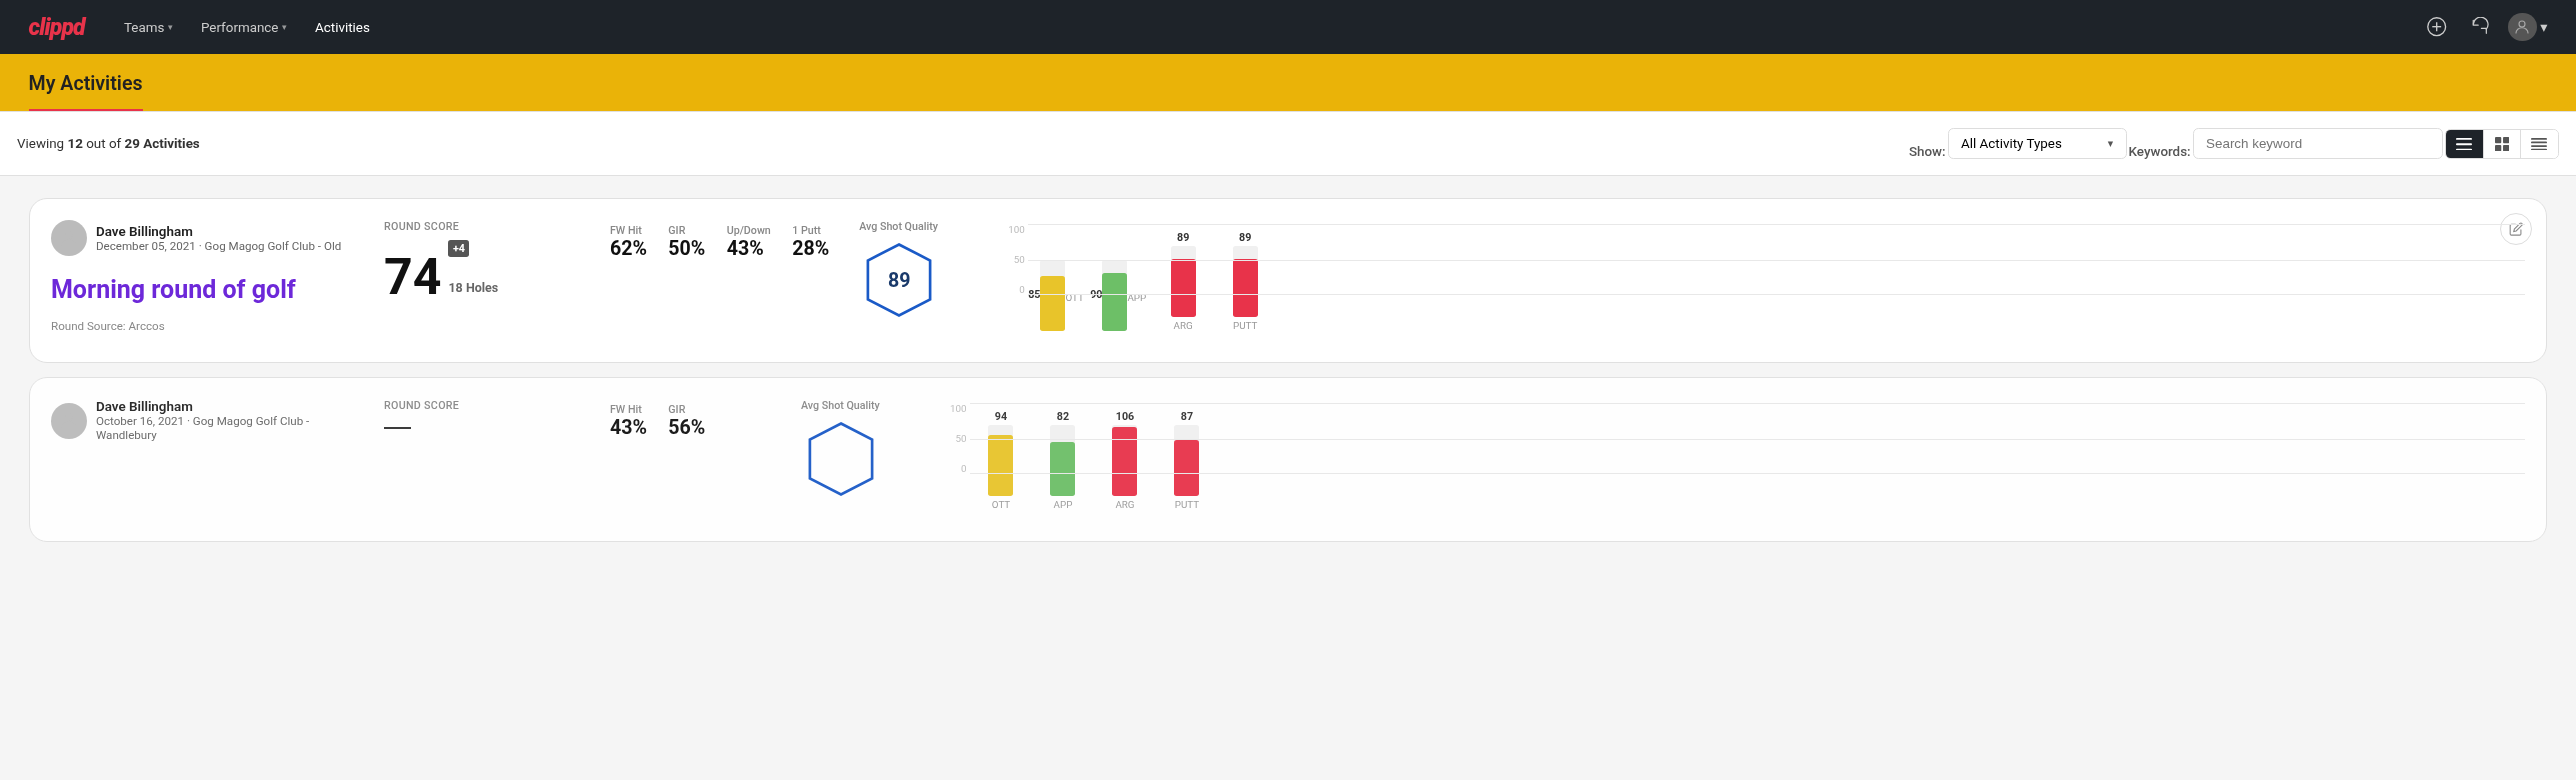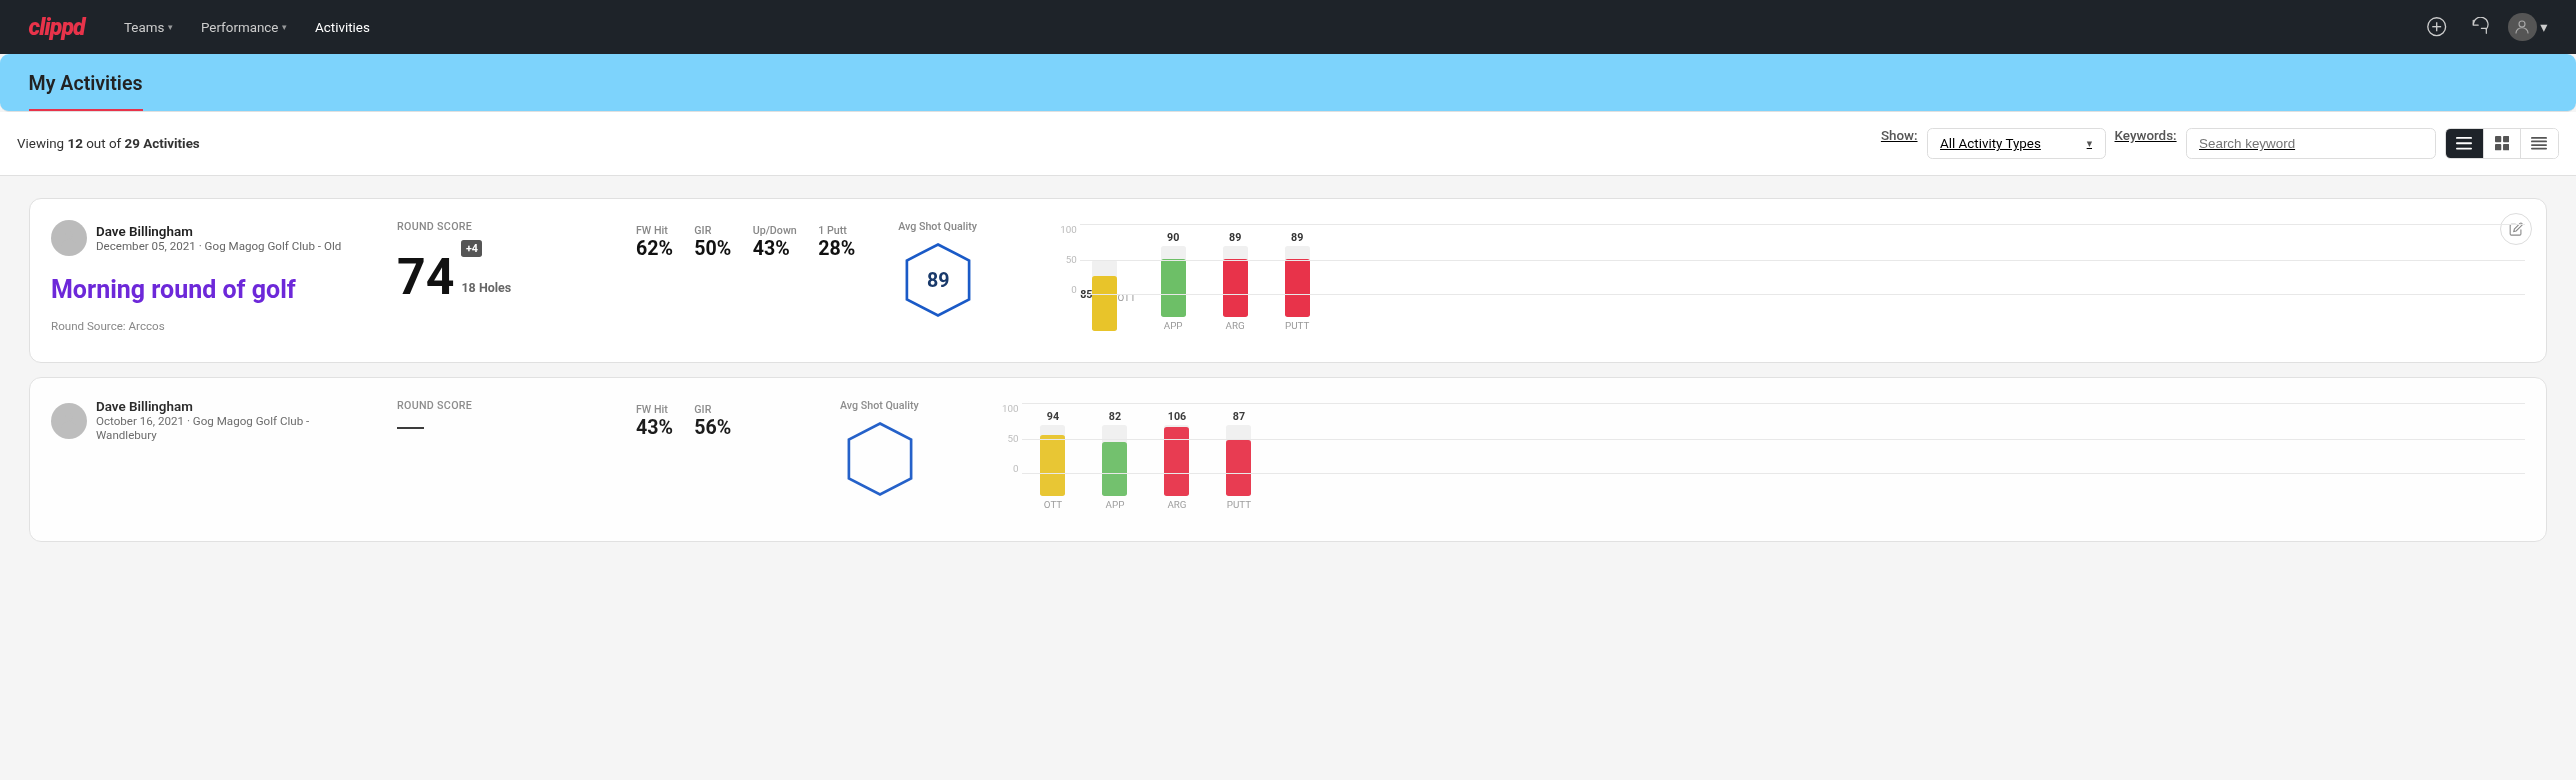--- a/index.html
+++ b/index.html
@@ -65,24 +65,23 @@
     .avatar-circle {
       width: 28.6px; height: 28.6px;
       border-radius: 50%;
       background: #555;
       display: flex; align-items: center; justify-content: center;
       color: #ccc; font-size: 14.3px;
     }
 
     
     .page-header {
-      background: #7dd3fc;
+      background: #eab308;
       padding: 0 28.6px;
       border-bottom: 0.9px solid #e0e0e0;
-      border-radius: 9px;
     }
     .page-title {
       font-size: 19.6px;
       font-weight: 600;
       color: #222;
       padding: 18px 0 14.3px;
       display: inline-block;
       border-bottom: 2.7px solid #e8334a;
     }
 
@@ -97,24 +96,23 @@
       margin-bottom: 0;
     }
     .viewing-text {
       font-size: 13.4px;
       color: #333;
       flex-shrink: 0;
     }
     .viewing-text strong { font-weight: 700; }
     .filter-right {
       display: flex;
-      align-items: flex-start;
-      gap: 9px;
+      align-items: flex-end;
+      gap: 2px;
       margin-left: auto;
-      text-decoration: underline;
     }
     .show-label {
       font-size: 13.4px;
       color: #555;
       font-weight: 500;
     }
     .dropdown-select {
       display: flex;
       align-items: center;
       justify-content: space-between;
@@ -165,25 +163,25 @@
       padding: 21.4px 28.6px;
       display: flex;
       flex-direction: column;
       gap: 14.3px;
     }
 
     
     .activity-card {
       background: #fff;
       border: 0.9px solid #e0e0e0;
-      border-radius: 12px;
+      border-radius: 18px;
       padding: 21.4px;
       display: flex;
       align-items: stretch;
-      gap: 43px;
+      gap: 30px;
       position: relative;
     }
     .card-left {
       flex: 0 0 303px;
       display: flex;
       flex-direction: column;
       gap: 7.1px;
     }
     .user-info {
       display: flex;
@@ -507,21 +505,21 @@
     <div style="position:absolute;top:50%;left:0;right:0;border-top:0.9px solid #e8e8e8;"></div>
     <div style="position:absolute;bottom:0;left:0;right:0;border-top:0.9px solid #e8e8e8;"></div>
   </div>
             <div style="display:flex;flex-direction:row;align-items:center;width:62px;">
       <span style="font-size:10.7px;font-weight:700;color:#333;margin-bottom:1.8px;">85</span>
       <div style="width:25px;height:71px;background:#f0f0f0;border-radius:2.7px;display:flex;flex-direction:column;justify-content:flex-end;overflow:hidden;">
         <div style="background:#e8c42a;height:55px;border-radius:2.7px 2.7px 0 0;"></div>
       </div>
       <span style="font-size:9.8px;color:#999;margin-top:3.6px;">OTT</span>
     </div>
-            <div style="display:flex;flex-direction:column;align-items:center;width:62px;">
+            <div style="display:flex;flex-direction:row;align-items:center;width:62px;">
       <span style="font-size:10.7px;font-weight:700;color:#333;margin-bottom:1.8px;">90</span>
       <div style="width:25px;height:71px;background:#f0f0f0;border-radius:2.7px;display:flex;flex-direction:column;justify-content:flex-end;overflow:hidden;">
         <div style="background:#6dbf67;height:58px;border-radius:2.7px 2.7px 0 0;"></div>
       </div>
       <span style="font-size:9.8px;color:#999;margin-top:3.6px;">APP</span>
     </div>
             <div style="display:flex;flex-direction:column;align-items:center;width:62px;">
       <span style="font-size:10.7px;font-weight:700;color:#333;margin-bottom:1.8px;">89</span>
       <div style="width:25px;height:71px;background:#f0f0f0;border-radius:2.7px;display:flex;flex-direction:column;justify-content:flex-end;overflow:hidden;">
         <div style="background:#e8334a;height:58px;border-radius:2.7px 2.7px 0 0;"></div>

